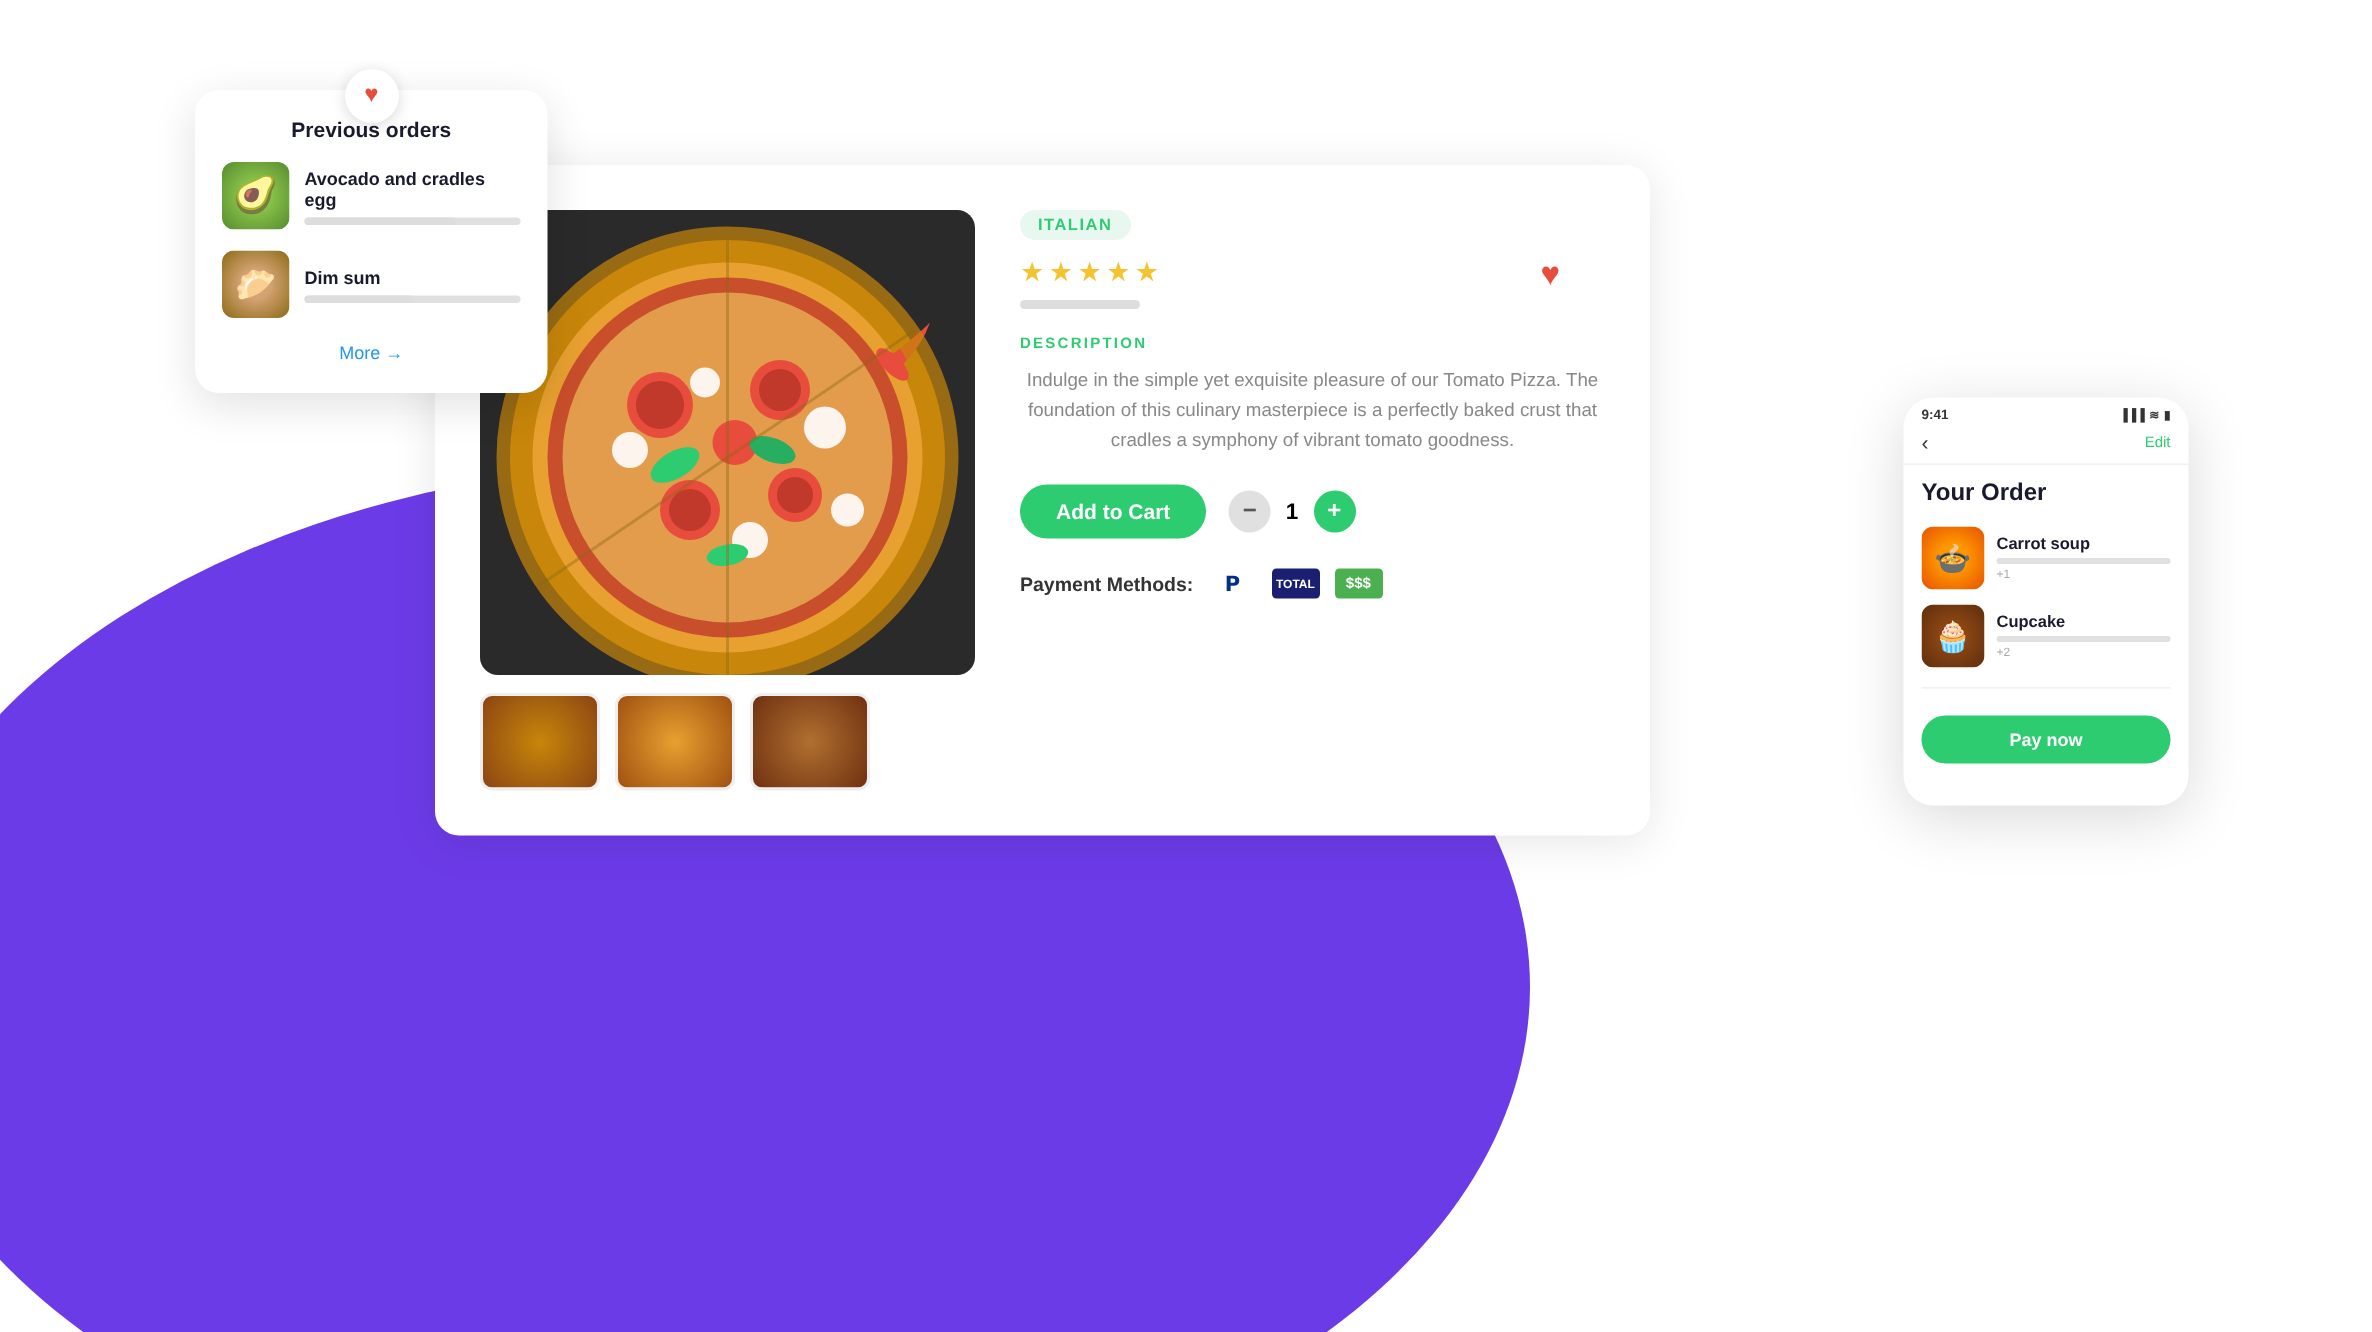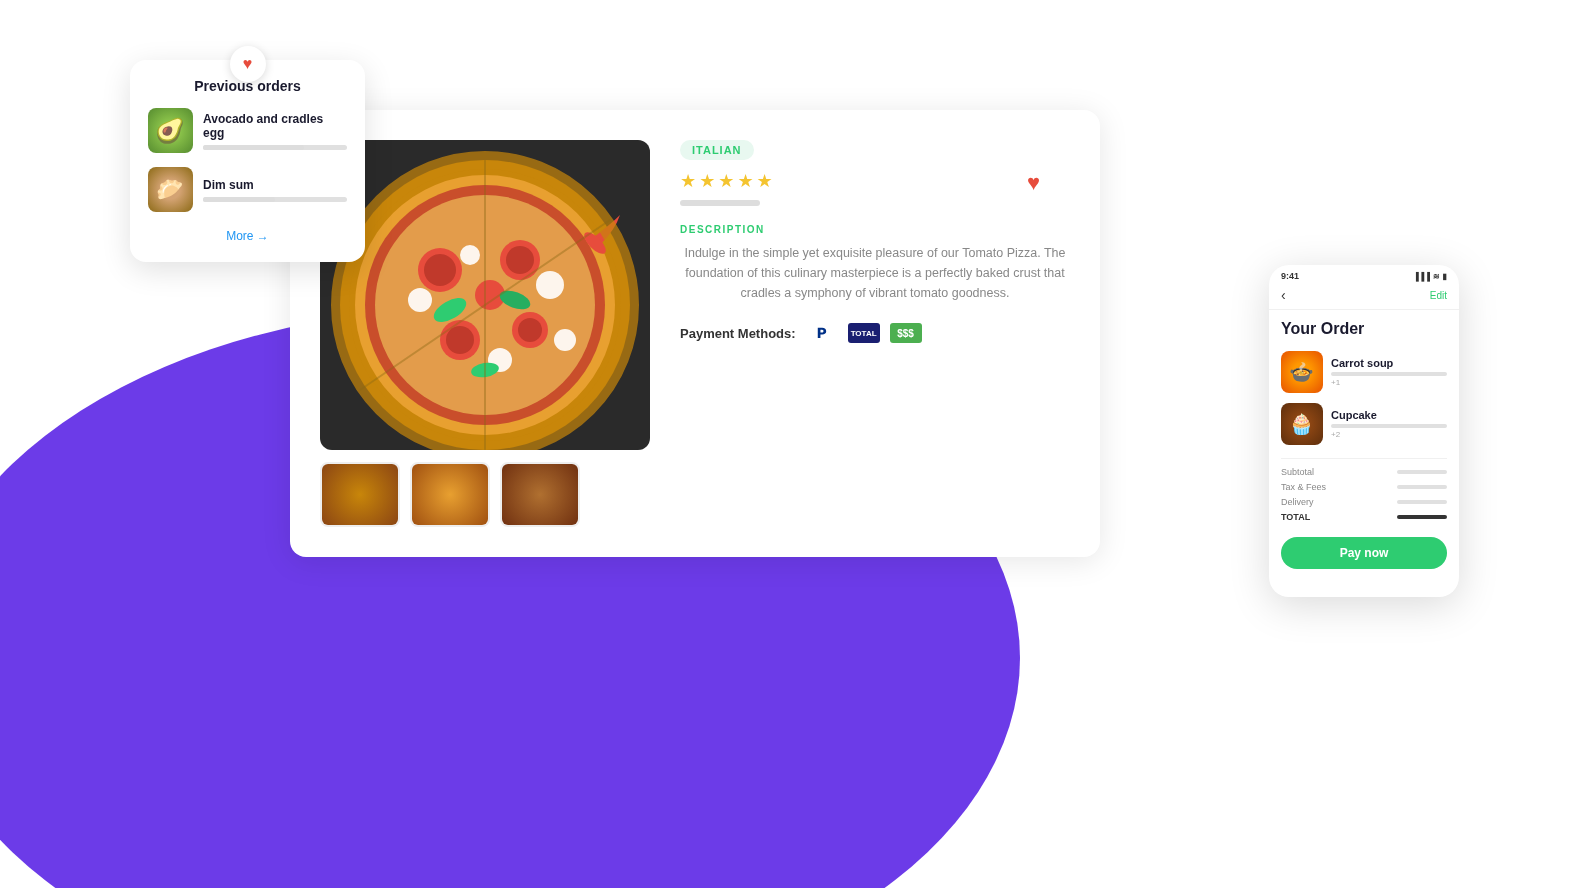--- a/index.html
+++ b/index.html
@@ -637,20 +637,28 @@
         <div class="stars">
           <span class="star">★</span>
           <span class="star">★</span>
           <span class="star">★</span>
           <span class="star">★</span>
           <span class="star">★</span>
         </div>
         <div class="rating-bar"></div>
         <div class="description-label">DESCRIPTION</div>
         <p class="description-text">Indulge in the simple yet exquisite pleasure of our Tomato Pizza. The foundation of this culinary masterpiece is a perfectly baked crust that cradles a symphony of vibrant tomato goodness.</p>
+        <div class="cart-row">
+          <button class="add-to-cart-btn">Add to Cart</button>
+          <div class="quantity-control">
+            <button class="qty-btn qty-minus">−</button>
+            <span class="qty-num">1</span>
+            <button class="qty-btn qty-plus">+</button>
+          </div>
+        </div>
         <div class="payment-row">
           <span class="payment-label">Payment Methods:</span>
           <span class="payment-icon paypal-icon">𝗣</span>
           <span class="payment-icon visa-icon">TOTAL</span>
           <span class="payment-icon cash-icon">$$$</span>
         </div>
       </div>
     </div>
   </div>
 </div>
@@ -687,33 +695,15 @@
     </div>
     <div class="mobile-item-info">
       <div class="mobile-item-name">Cupcake</div>
       <div class="mobile-item-bar"></div>
       <div class="mobile-item-sub">+2</div>
     </div>
   </div>
 
   <div class="mobile-divider"></div>
 
-  <div class="mobile-totals">
-    <div class="mobile-total-row">
-      <span class="mobile-total-label">Subtotal</span>
-      <div class="mobile-total-bar"></div>
-    </div>
-    <div class="mobile-total-row">
-      <span class="mobile-total-label">Tax &amp; Fees</span>
-      <div class="mobile-total-bar"></div>
-    </div>
-    <div class="mobile-total-row">
-      <span class="mobile-total-label">Delivery</span>
-      <div class="mobile-total-bar"></div>
-    </div>
-    <div class="mobile-total-row">
-      <span class="mobile-total-label" style="font-weight:700;color:#333">TOTAL</span>
-      <div class="mobile-total-bar-dark"></div>
-    </div>
-  </div>
 
   <button class="mobile-pay-btn">Pay now</button>
 </div>
 
 </body></html>

